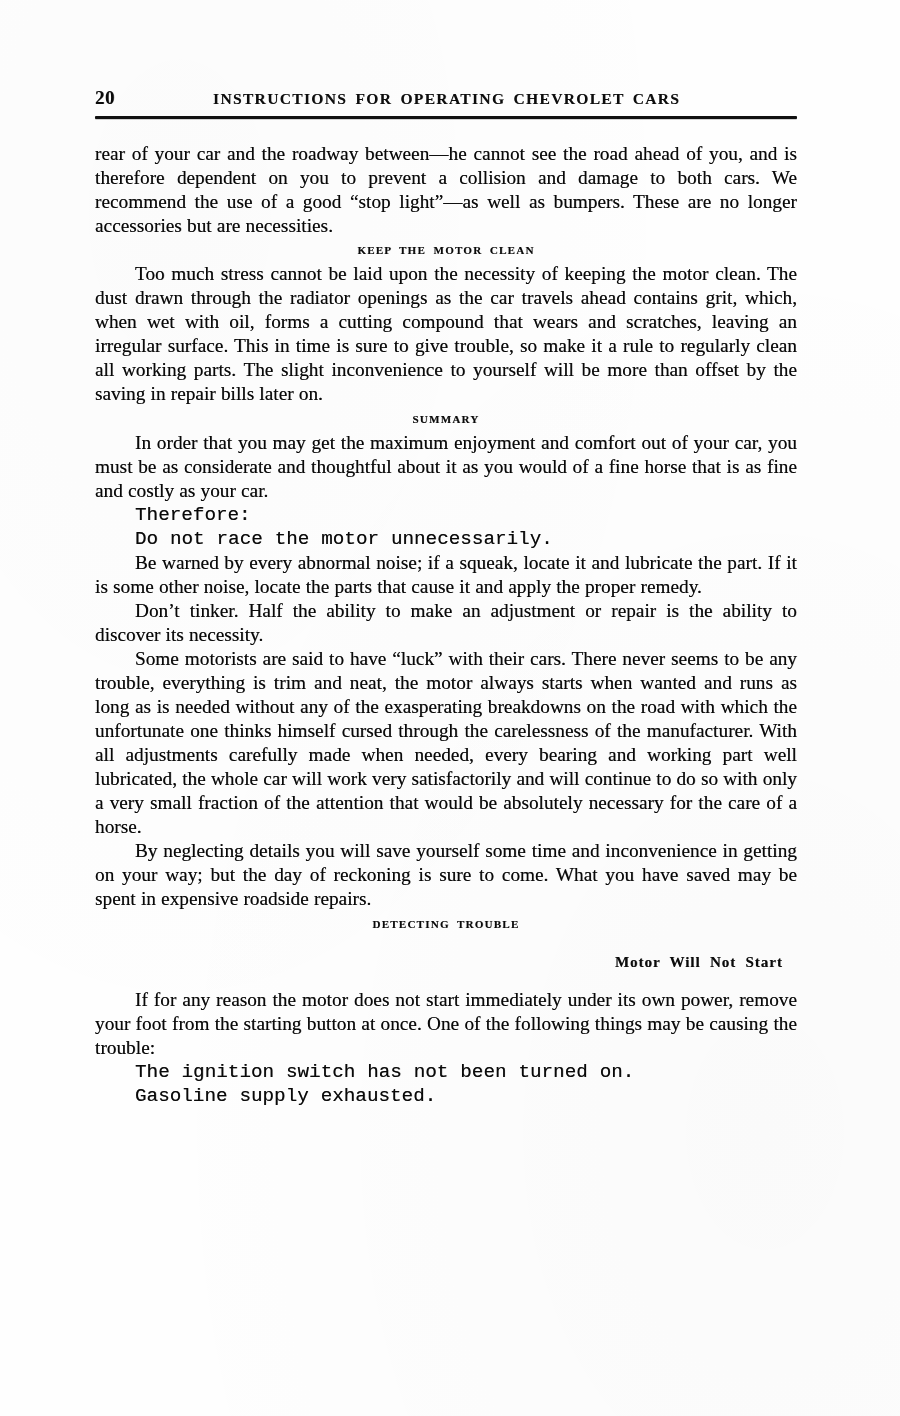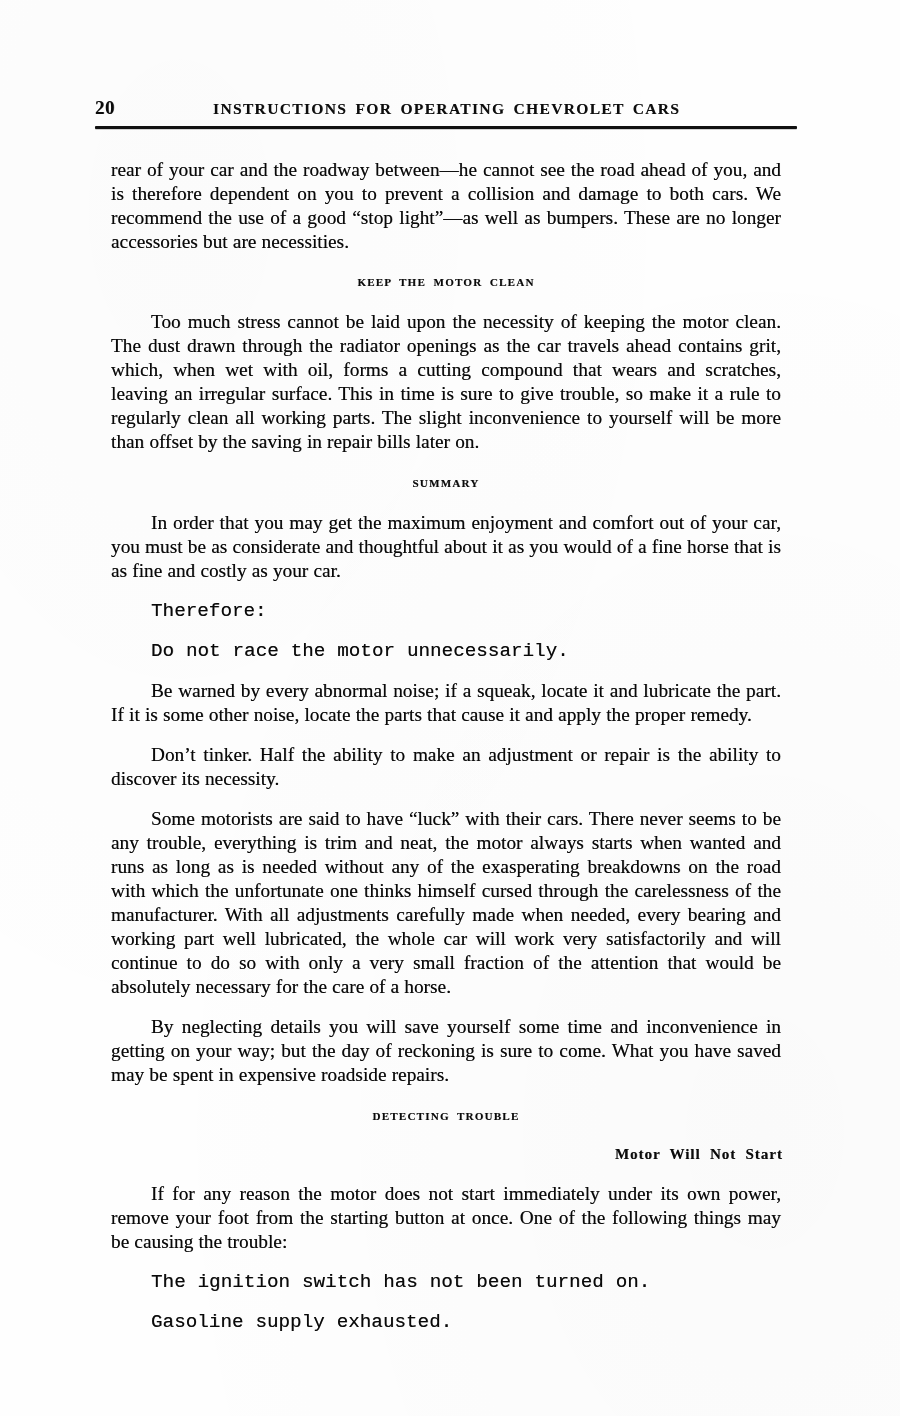--- a/index.html
+++ b/index.html
@@ -20,21 +20,21 @@
     
     background-image:
       radial-gradient(ellipse at 20% 15%, rgba(0,0,0,0.012) 0%, rgba(0,0,0,0) 55%),
       radial-gradient(ellipse at 85% 80%, rgba(0,0,0,0.015) 0%, rgba(0,0,0,0) 60%);
   }
 
   
   .header-zone {
     position: absolute;
     left: 95px;
-    top: 97px;
+    top: 87px;
     width: 702px;
   }
   .header-row {
     display: flex;
     align-items: baseline;
     height: 26px;
   }
   .folio {
     font-family: "Liberation Serif", "DejaVu Serif", serif;
     font-weight: bold;
@@ -67,21 +67,21 @@
 
   
   .column {
     position: absolute;
     left: 95px;
     top: 142px;
     width: 702px;
   }
 
   p.body {
-    margin: 16px;
+    margin: 0;
     font-size: 19.2px;
     line-height: 24.05px;
     text-align: justify;
     text-align-last: left;
     letter-spacing: 0.05px;
     word-spacing: 0.3px;
     color: #090909;
     text-shadow: 0.32px 0 0 rgba(0,0,0,0.42), 0 0.3px 0 rgba(0,0,0,0.22);
   }
   p.body.indent {

